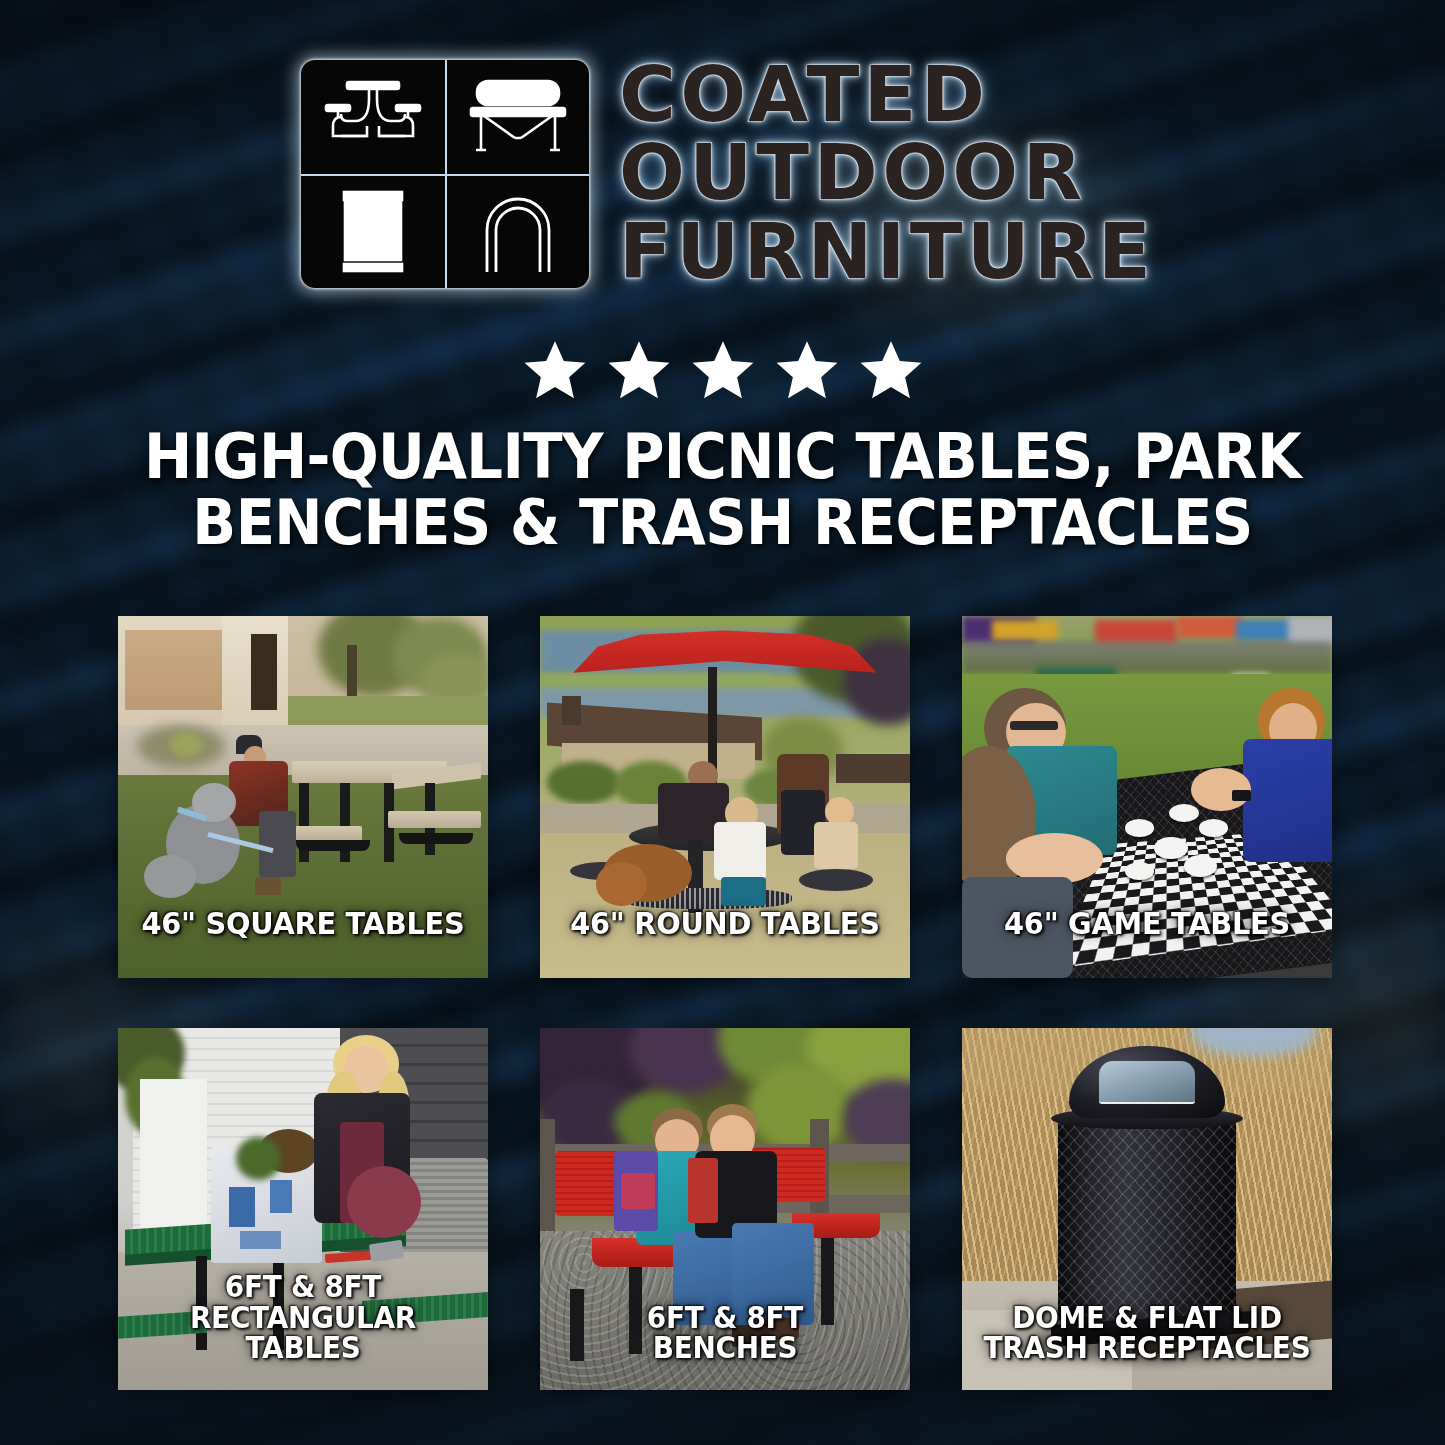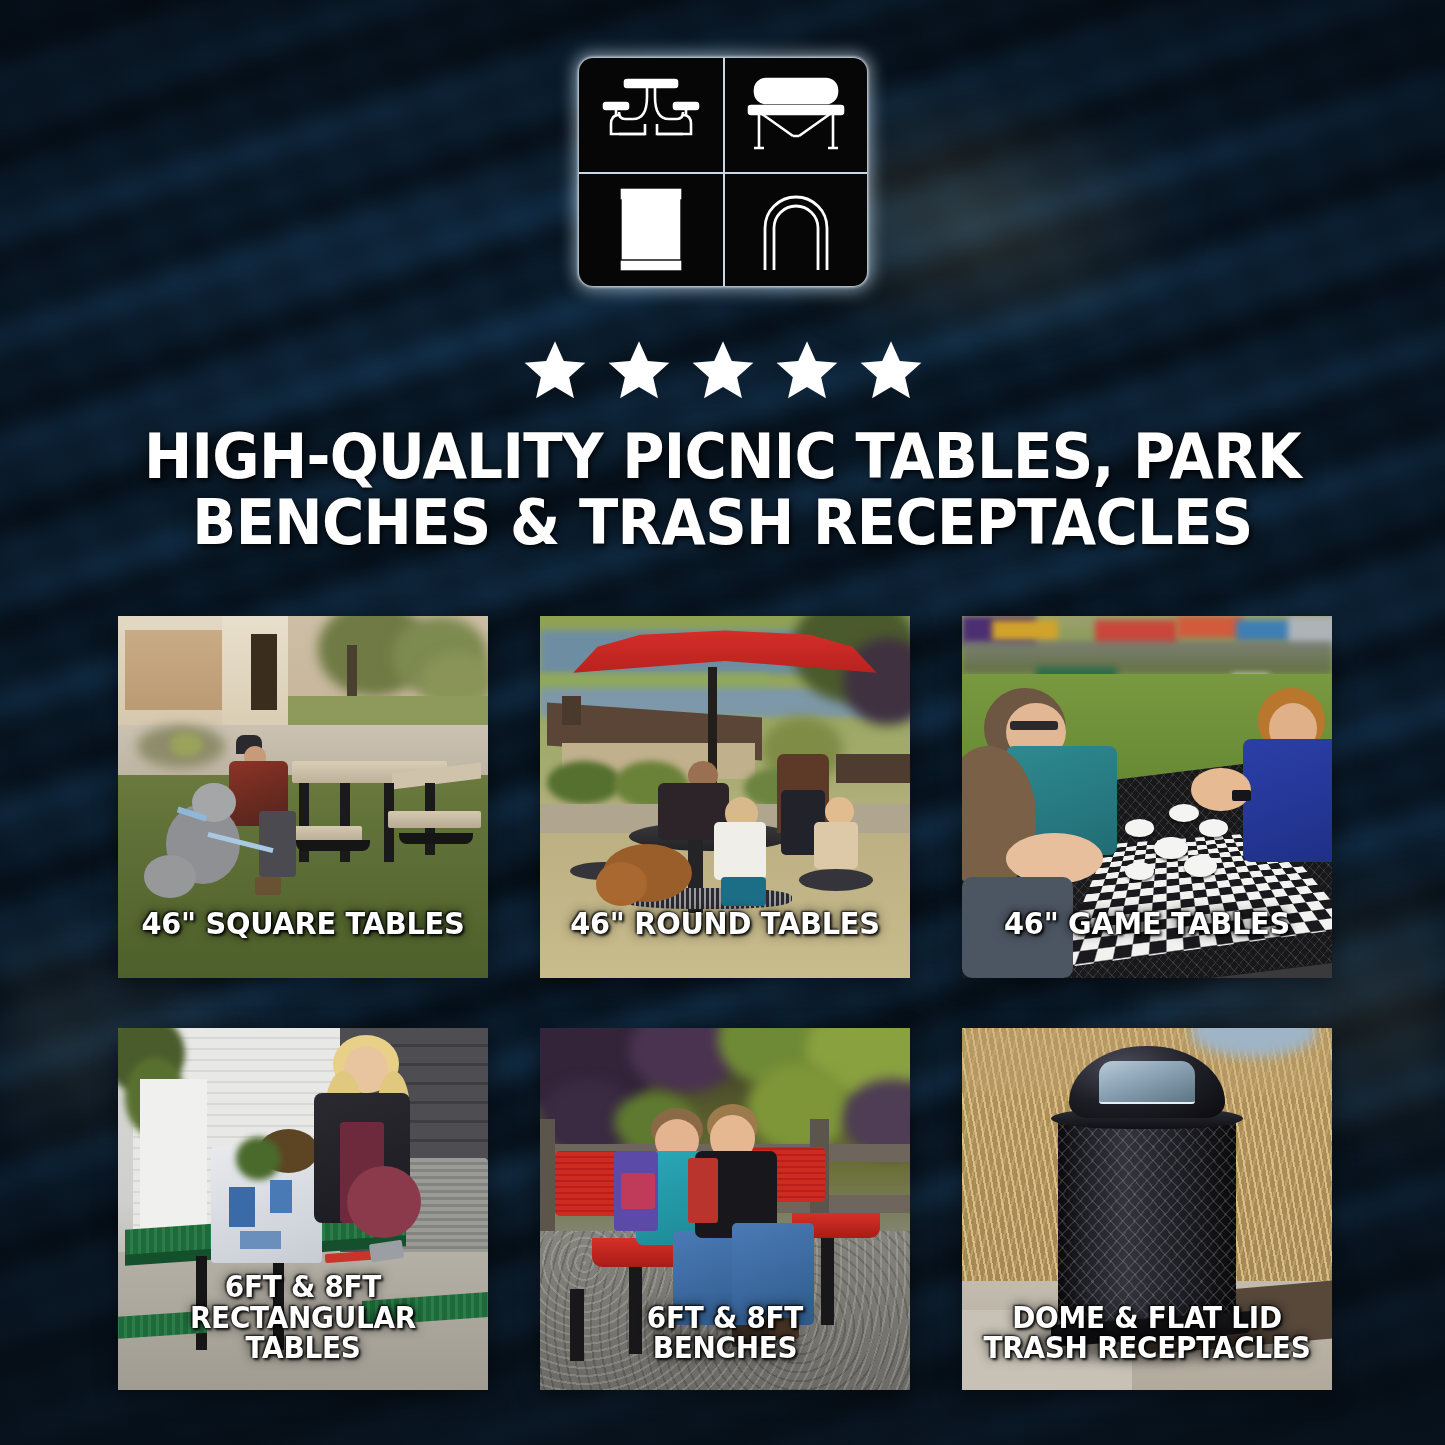--- a/index.html
+++ b/index.html
@@ -227,20 +227,25 @@
       <div class="logo-cell br">
         <svg width="88" height="92" viewBox="0 0 88 92">
           <g fill="none" stroke="#ffffff" stroke-width="2.8">
             <path d="M13 86 V44 a31 31 0 0 1 62 0 V86"></path>
             <path d="M22 86 V44 a22 22 0 0 1 44 0 V86"></path>
           </g>
         </svg>
       </div>
     </div>
 
+    <div class="logo-words">
+      <div class="logo-line l1">COATED</div>
+      <div class="logo-line l2">OUTDOOR</div>
+      <div class="logo-line l3">FURNITURE</div>
+    </div>
   </div>
 
   <div class="stars">
     <svg class="star" viewBox="0 0 24 24">
         <polygon points="12,1.2 15.3,8.6 23.4,9.3 17.3,14.7 19.1,22.6 12,18.4 4.9,22.6 6.7,14.7 0.6,9.3 8.7,8.6" fill="#ffffff"></polygon>
       </svg>
     <svg class="star" viewBox="0 0 24 24">
         <polygon points="12,1.2 15.3,8.6 23.4,9.3 17.3,14.7 19.1,22.6 12,18.4 4.9,22.6 6.7,14.7 0.6,9.3 8.7,8.6" fill="#ffffff"></polygon>
       </svg>
     <svg class="star" viewBox="0 0 24 24">

